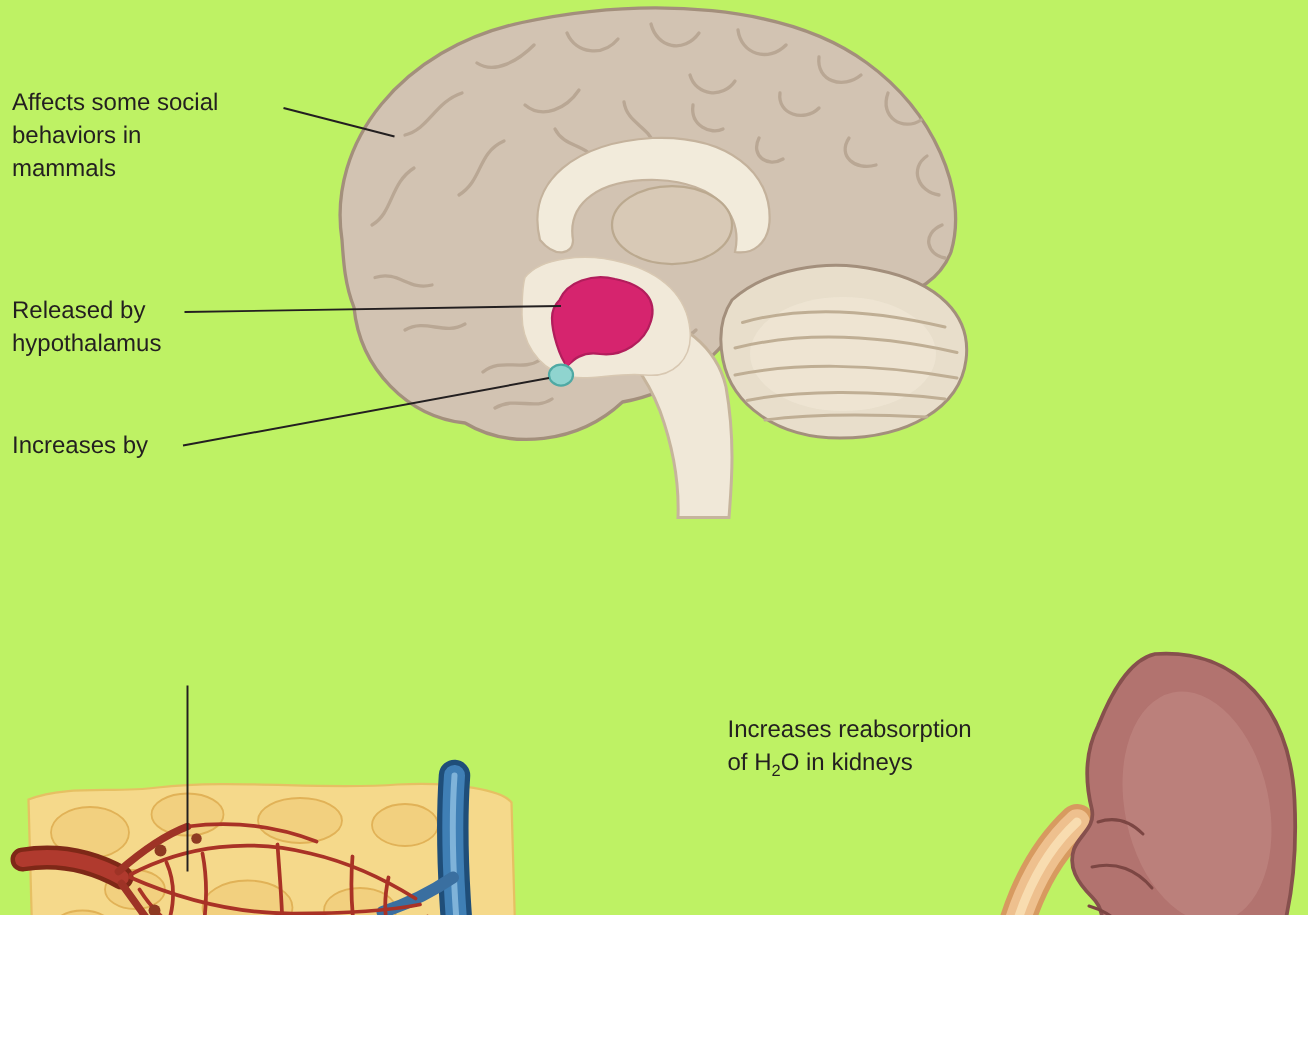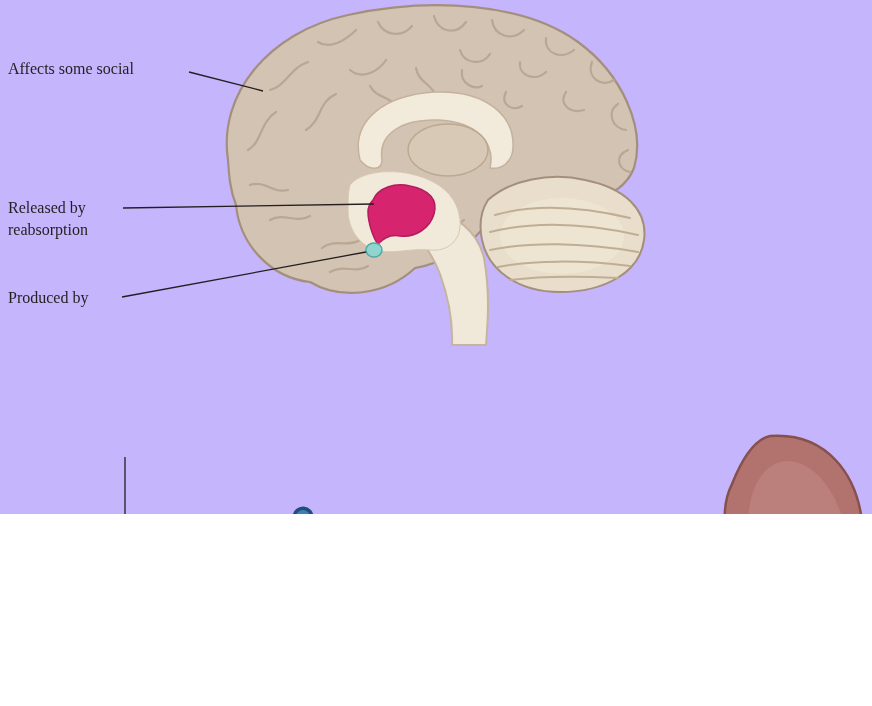--- a/index.html
+++ b/index.html
@@ -1,18 +1,18 @@
 <!DOCTYPE html>
 <html><head>
 <meta charset="utf-8">
 <style>
   html,body{margin:0;padding:0;background:#ffffff;}
   .canvas{
-    position:relative;width:872px;height:514px;background:#c4b5fd;
-    font-family:Liberation Serif, serif;overflow:hidden;
+    position:relative;width:872px;height:610px;background:#bef264;
+    font-family:Liberation Sans, sans-serif;overflow:hidden;
   }
   .art{position:absolute;left:0;top:0;}
   .label{
     position:absolute;color:#231f20;font-size:16px;line-height:1.38;
     white-space:nowrap;
   }
   .label .ln{display:block;}
   .label sub{font-size:11px;}
 </style>
 </head>
@@ -173,28 +173,32 @@
     <g stroke="#231f20" stroke-width="1.3">
       <line x1="189" y1="72" x2="263" y2="91"></line>
       <line x1="123" y1="208" x2="374" y2="204"></line>
       <line x1="122" y1="297" x2="366" y2="252"></line>
       <line x1="125" y1="457" x2="125" y2="581"></line>
     </g>
   </svg>
 
   <div class="label" style="left:8px;top:58px">
     <span class="ln">Affects some social</span>
+    <span class="ln">behaviors in</span>
+    <span class="ln">mammals</span>
   </div>
 
   <div class="label" style="left:8px;top:197px">
     <span class="ln">Released by</span>
-    <span class="ln">reabsorption</span>
+    <span class="ln">hypothalamus</span>
   </div>
 
   <div class="label" style="left:8px;top:287px">
-    <span class="ln">Produced by</span>
+    <span class="ln">Increases by</span>
   </div>
 
 
   <div class="label" style="left:485px;top:476px">
+    <span class="ln">Increases reabsorption</span>
+    <span class="ln"><span>of H</span><sub>2</sub><span>O in kidneys</span></span>
   </div>
 
 </div>
 
 </body></html>

